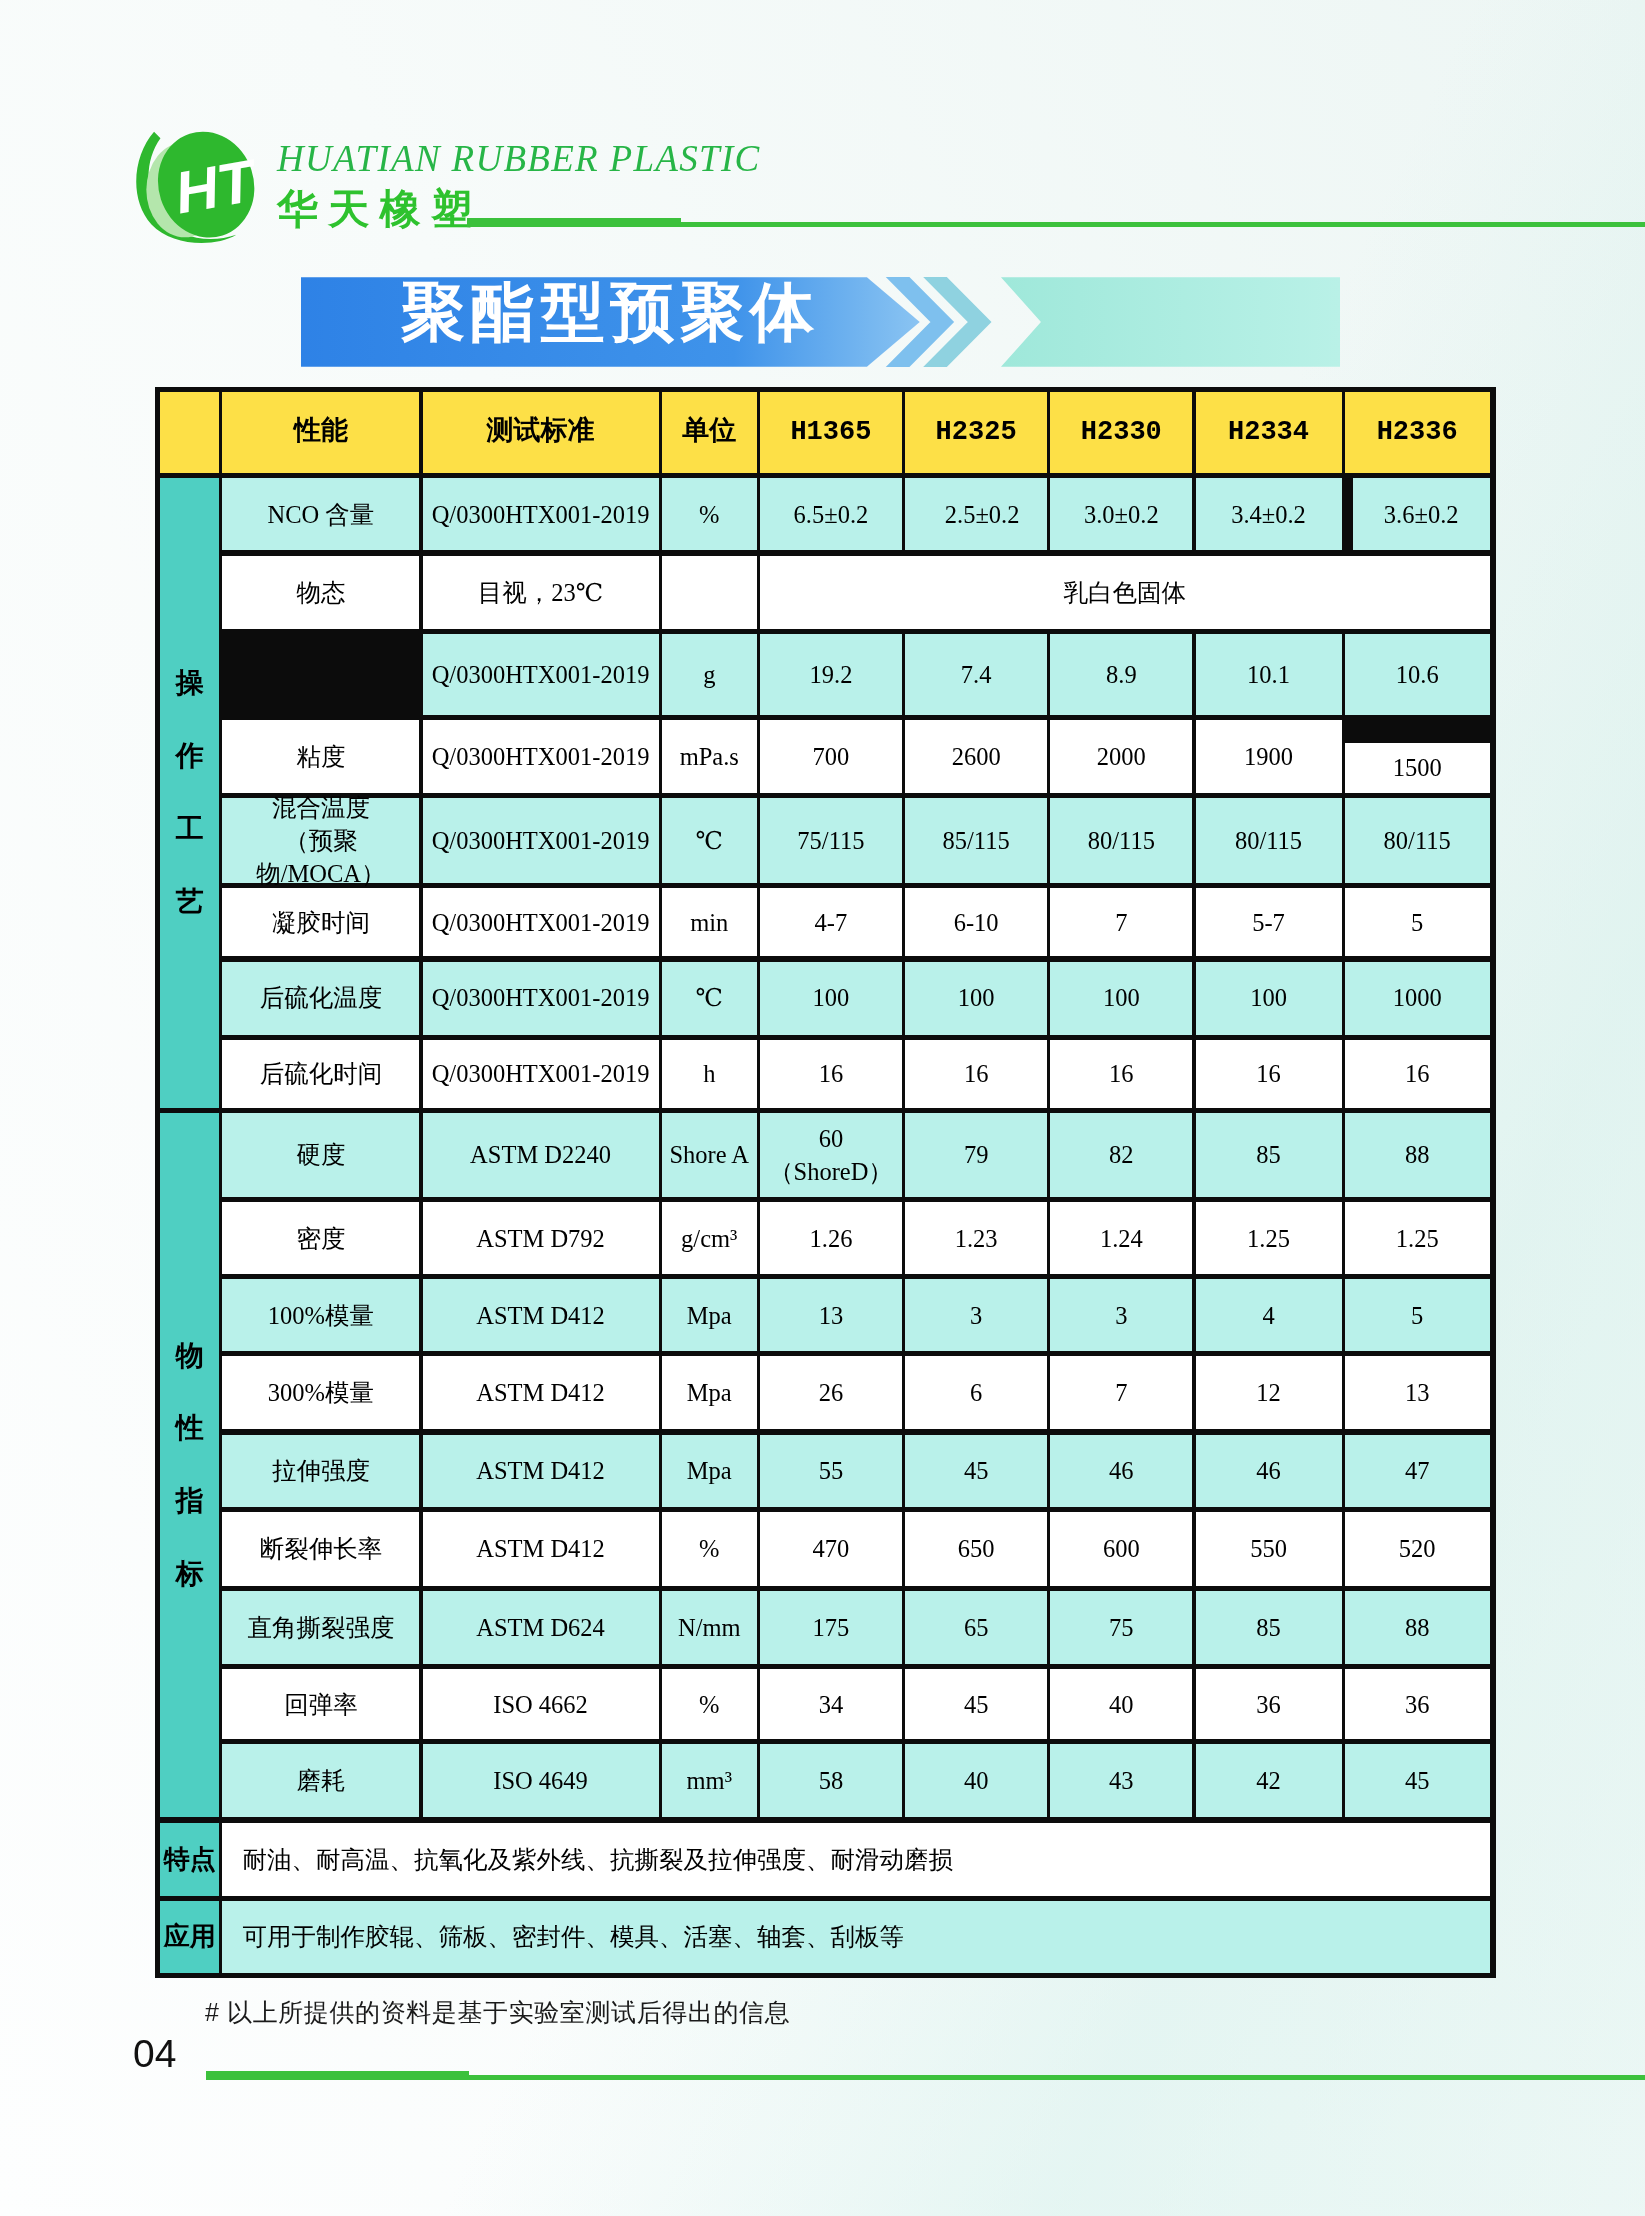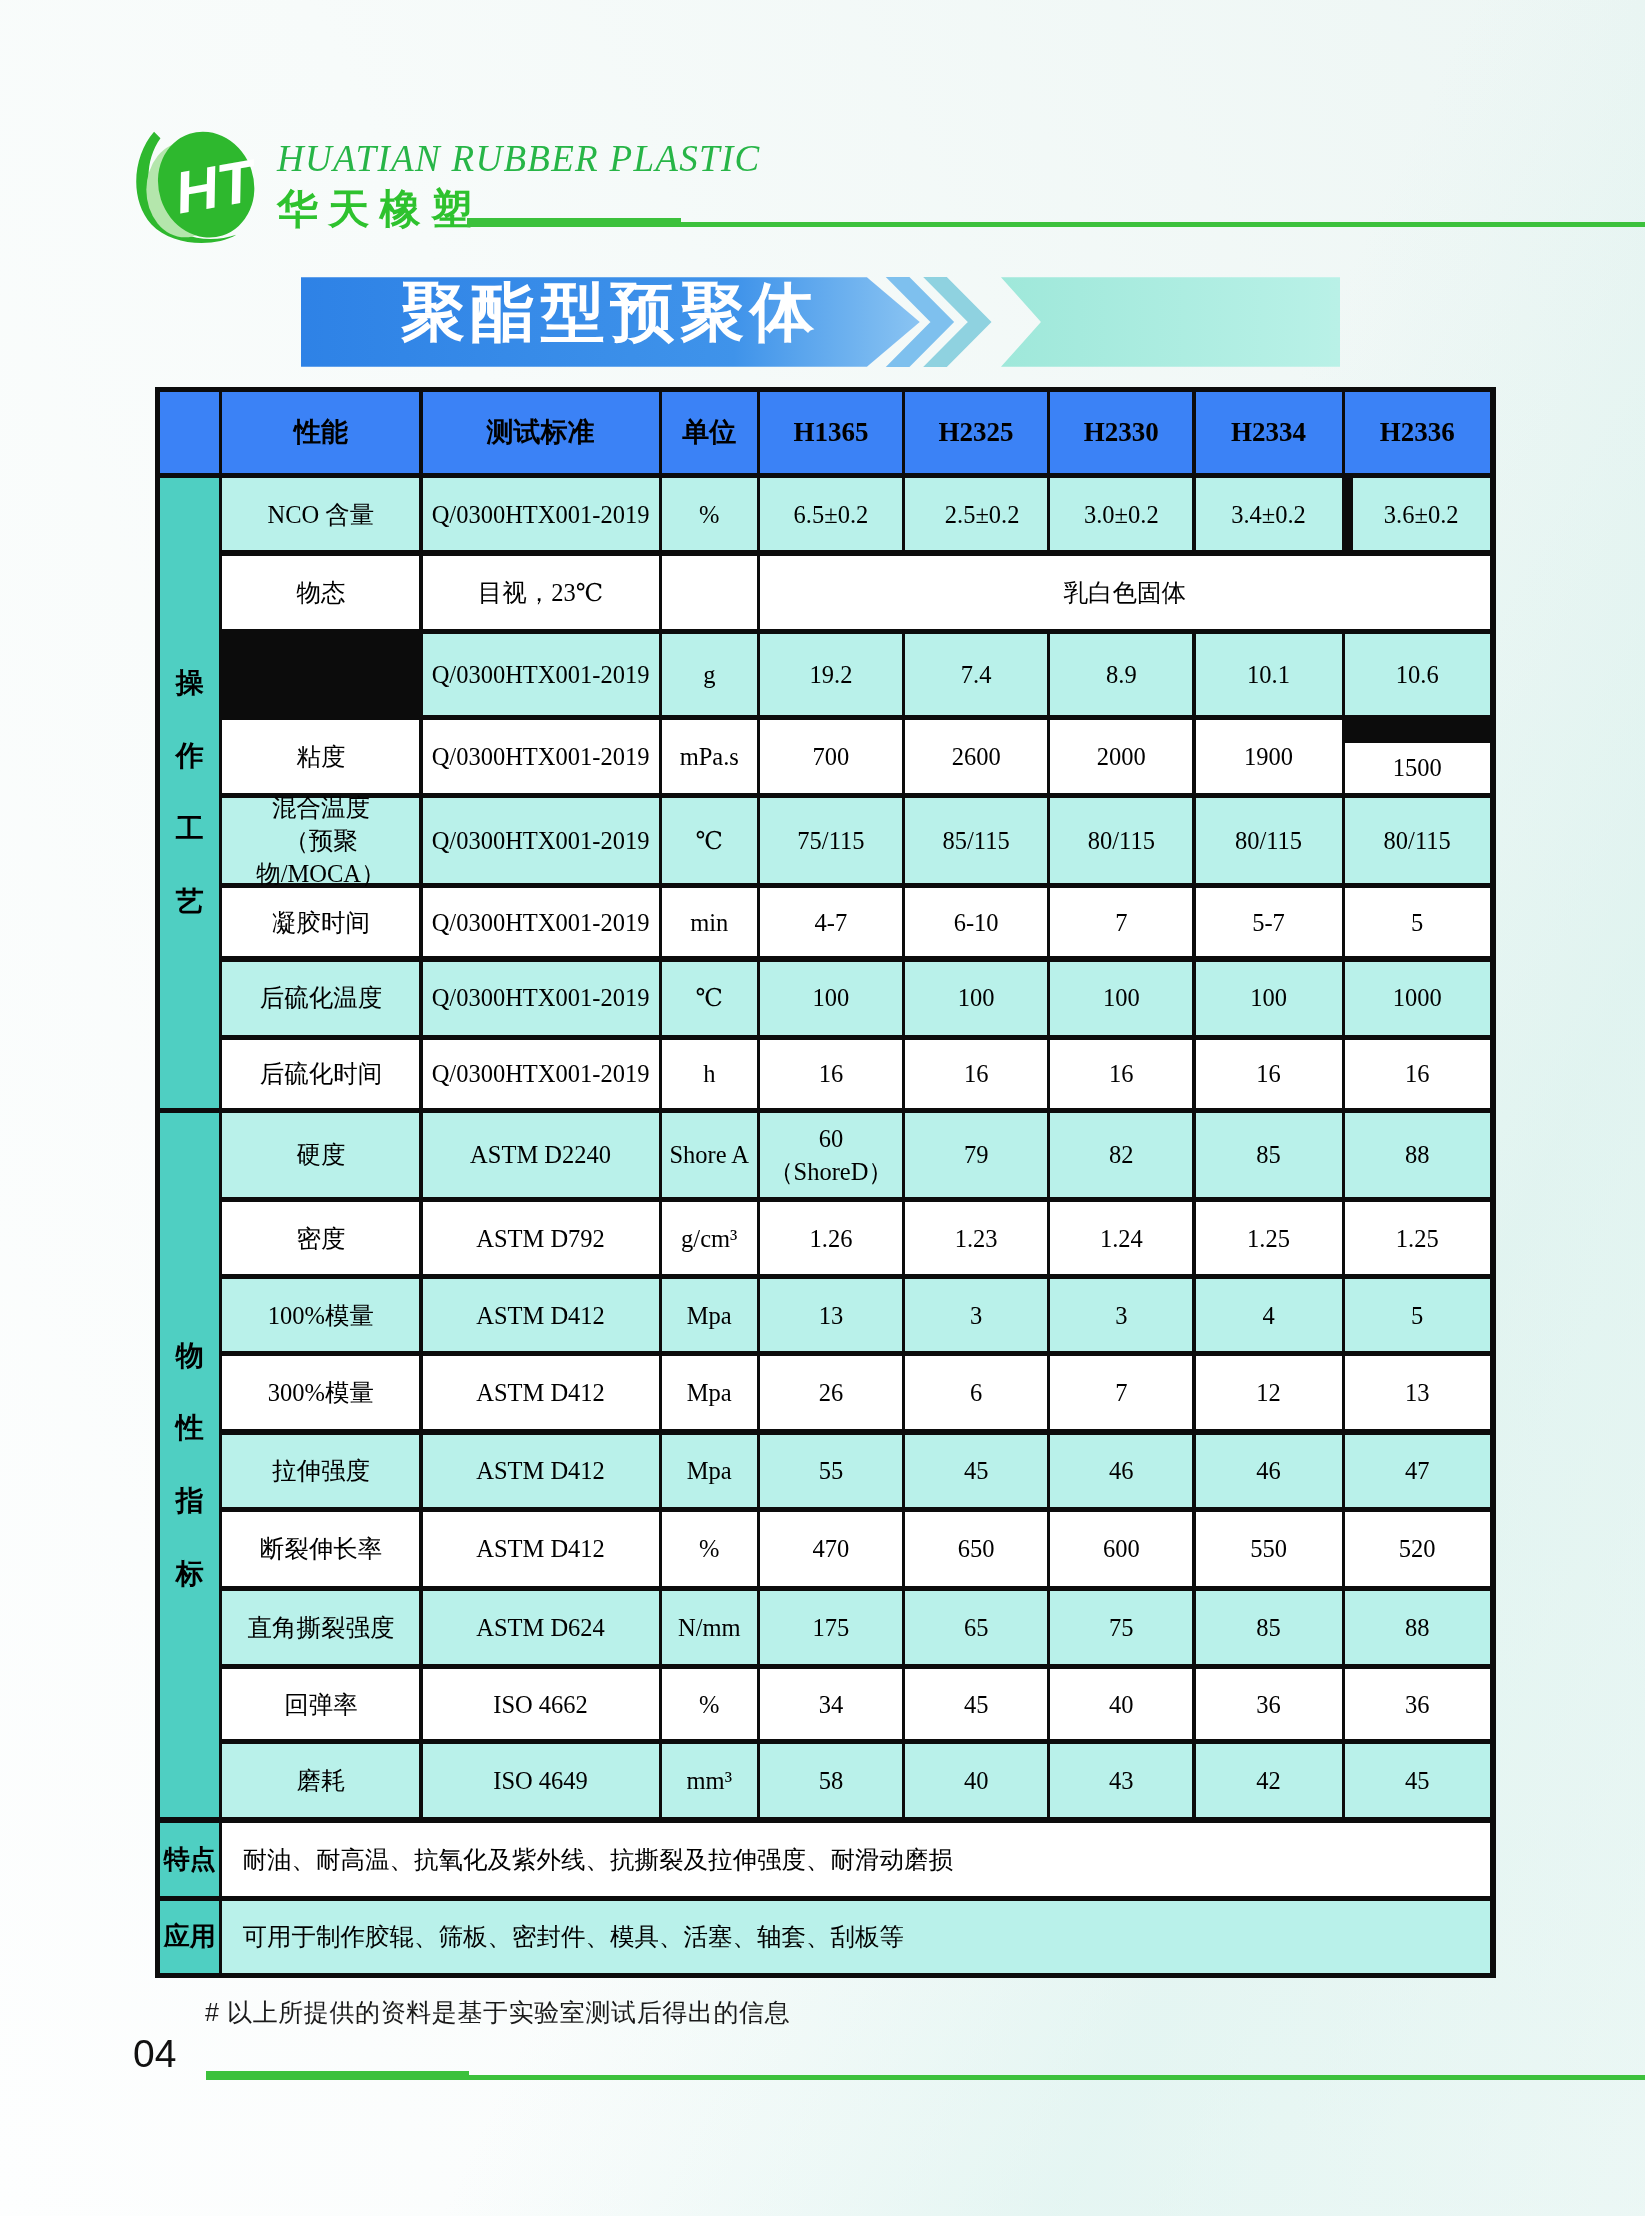--- a/index.html
+++ b/index.html
@@ -28,21 +28,21 @@
   
   #spec-table{
     position:absolute;left:155px;top:387px;width:1341px;height:1591px;
     background:#0c0c0c;box-sizing:border-box;padding:5.2px;
     display:grid;column-gap:3.2px;row-gap:5.2px;
     grid-template-columns:59px 197px 236px 95px 142px 142px 142px 146px 145px;
     grid-template-rows:81px 72px 73px 81px 73px 85px 68px 73px 68px 84px 72px 72px 73px 72px 74px 73px 70px 73px 73px 72px;
   }
   .cell{display:flex;align-items:center;justify-content:center;text-align:center;
     font-size:24.5px;color:#000;white-space:pre-line;line-height:1.35;}
-  .cell.hdr{background:#3b82f6;font-weight:bold;font-size:27px;}
+  .cell.hdr{background:#fde047;font-weight:bold;font-size:27px;font-family:Liberation Mono, monospace;}
   .cell.teal{background:#b9f1ea;}
   .cell.white{background:#ffffff;}
   .cell.groupcol{background:#4fcfc2;}
   .cell.vlabel{font-weight:bold;font-size:28px;line-height:2.6;}
   .cell.sumlabel{background:#4fcfc2;font-weight:bold;font-size:26px;}
   .cell.sumval{justify-content:flex-start;text-align:left;padding-left:20px;box-sizing:border-box;}
   
   .footnote{position:absolute;left:205px;top:1996px;font-size:25px;color:#1a1a1a;
     font-family:"Liberation Sans",sans-serif;letter-spacing:0.6px;white-space:nowrap;}
   .page-num{position:absolute;left:133px;top:2032px;font-size:39px;color:#111;

